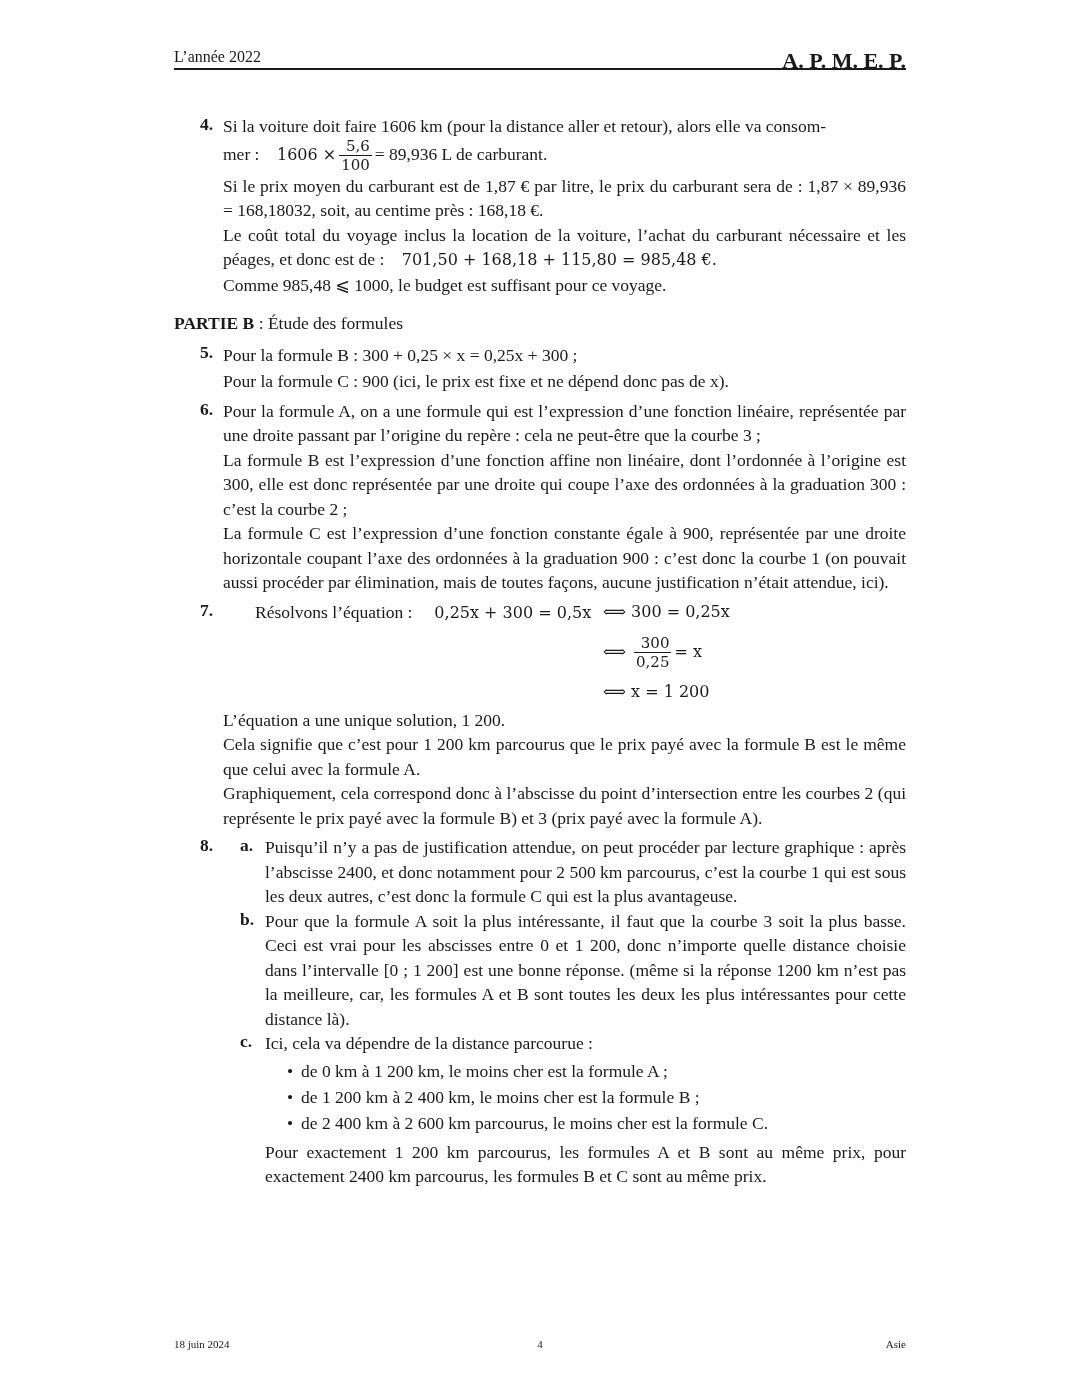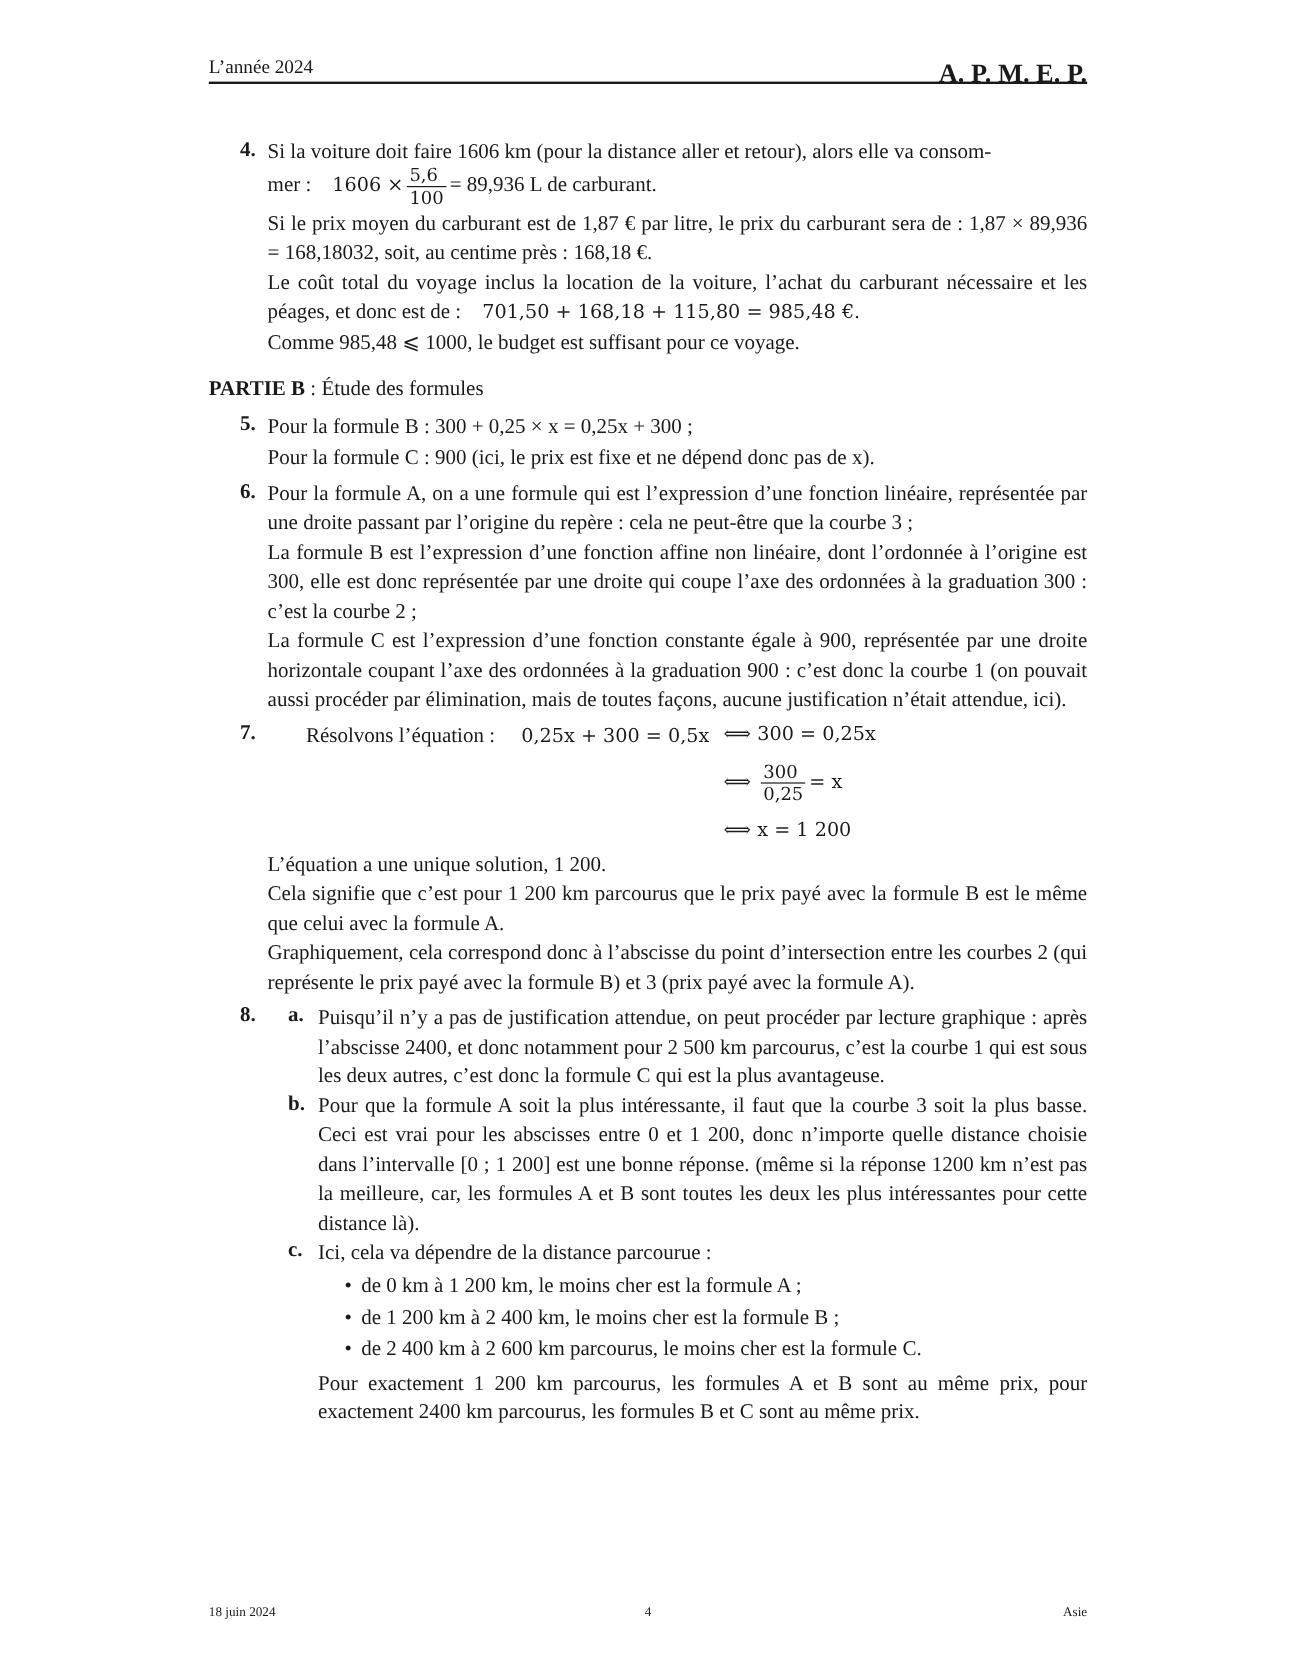--- a/index.html
+++ b/index.html
@@ -17,41 +17,41 @@
   .footer .left { position: absolute; left: 0; }
   .footer .center { position: absolute; left: 0; right: 0; text-align: center; }
   .footer .right { position: absolute; right: 0; }
 
   .content { position: absolute; left: 174px; top: 114px; width: 732px; }
   .item { position: relative; padding-left: 49px; }
   .num { position: absolute; left: 26px; top: 0; font-weight: bold; }
   p { margin: 0; line-height: 24.5px; text-align: justify; }
   .math { font-family: "DejaVu Serif", serif; font-size: 16px; }
 
-  .frac { display: inline-block; vertical-align: middle; text-align: left; margin: 0 3px; font-family: "DejaVu Serif", serif; font-size: 15px; line-height: 18px; }
+  .frac { display: inline-block; vertical-align: middle; text-align: right; margin: 0 3px; font-family: "DejaVu Serif", serif; font-size: 15px; line-height: 18px; }
   .frac .n { display: block; border-bottom: 1px solid #1a1a1a; padding: 0 2px; }
   .frac .d { display: block; padding: 0 2px; }
 
   .part { margin-top: 14px; margin-bottom: 6px; }
   .part b { font-weight: bold; }
 
   .eq-block { position: relative; height: 108px; }
   .eq-line { position: absolute; white-space: nowrap; margin-left: 32px; }
   .sub { position: relative; padding-left: 42px; }
   .sub .letter { position: absolute; left: 17px; top: 0; font-weight: bold; }
   .bullets { margin: 2px 0 4px 0; padding-left: 22px; list-style: none; }
   .bullets li { position: relative; padding-left: 14px; line-height: 26px; }
   .bullets li::before { content: "•"; position: absolute; left: 0; top: 0; }
   .gap { height: 5px; }
 </style>
 </head>
 <body>
 
 <div class="header">
-  <span class="left">L’année 2024</span>
+  <span class="left">L’année 2022</span>
   <span class="right">A. P. M. E. P.</span>
 </div>
 <div class="header-rule"></div>
 
 <div class="content">
 
   <div class="item">
     <span class="num">4.</span>
     <p>Si la voiture doit faire 1606 km (pour la distance aller et retour), alors elle va consom-</p>
     <p style="line-height:20px; margin: -2px 0 0 0;">

